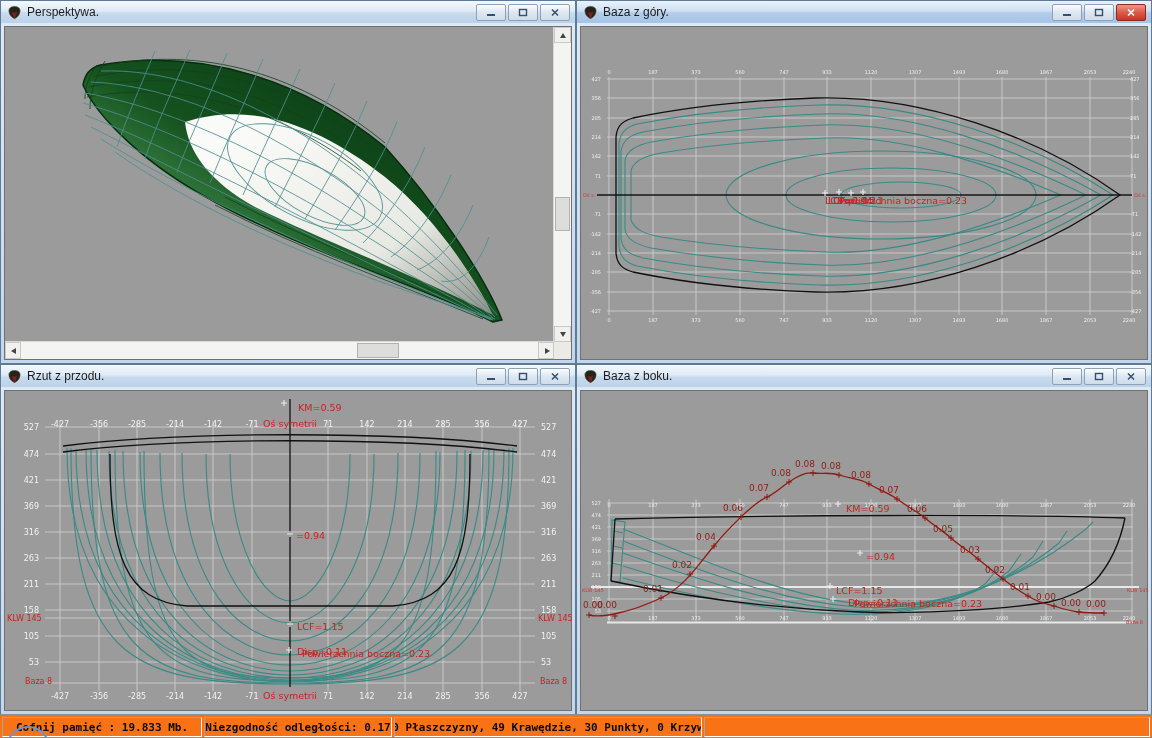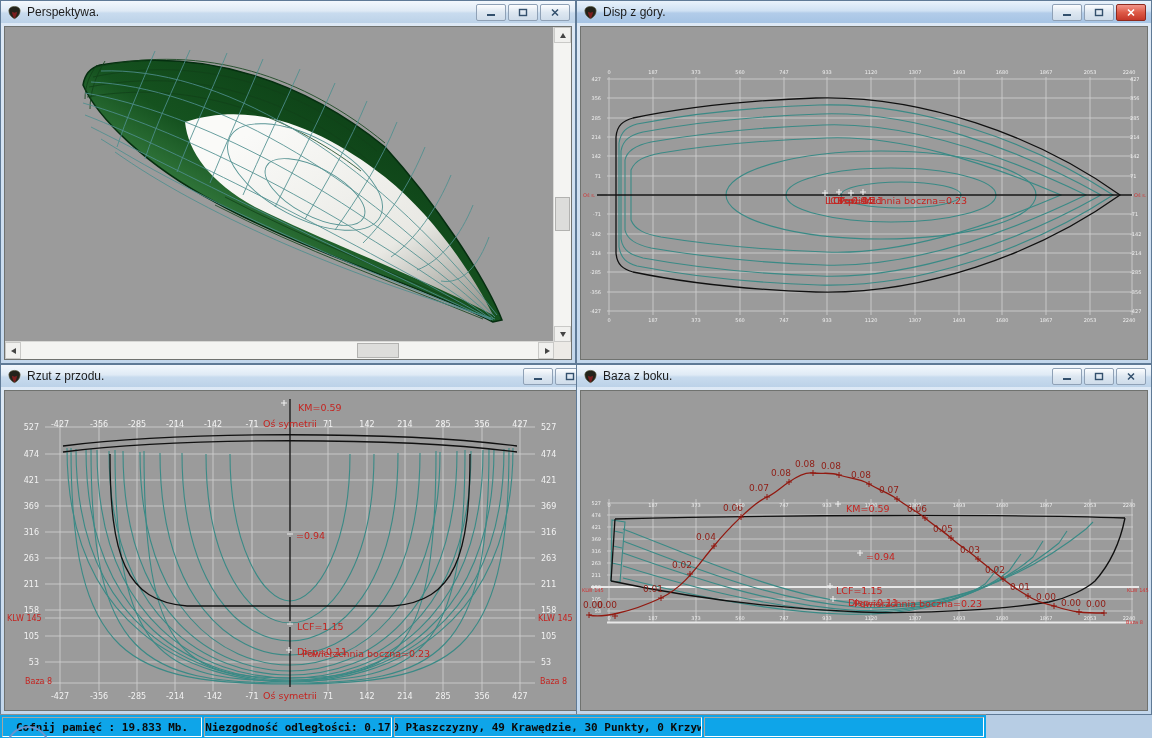--- a/index.html
+++ b/index.html
@@ -31,21 +31,21 @@
   .rc{font:9px "DejaVu Sans",sans-serif;fill:#8f1d15;}
   .am{text-anchor:middle;} .ae{text-anchor:end;}
   .grid{stroke:#cfcfcf;stroke-width:1;opacity:.85;fill:none;}
   .gridB{stroke:#e8e8e8;stroke-width:2;fill:none;}
   .teal{stroke:#3a8a86;stroke-width:1.1;fill:none;}
   .blk{stroke:#101010;stroke-width:1.3;fill:none;}
   .redcurve{stroke:#921910;stroke-width:1.3;fill:none;}
   .redmark{stroke:#921910;stroke-width:1;fill:none;}
   .whmark{stroke:#ededed;stroke-width:1.1;fill:none;}
   
-  .statusbar{position:absolute;left:0;top:714px;width:986px;height:24px;background:#0ea5e9;border-top:1px solid #8f8f8f;}
+  .statusbar{position:absolute;left:0;top:714px;width:1152px;height:24px;background:#f97316;border-top:1px solid #8f8f8f;}
   .scell{position:absolute;top:2px;height:18px;border:1px solid;border-color:#a6a6a2 #ffffff #ffffff #a6a6a2;
     font:bold 11px "DejaVu Sans Mono",monospace;color:#0a0a0a;display:flex;align-items:center;justify-content:center;
     white-space:nowrap;overflow:hidden;}
   .bluearc{position:absolute;left:6px;top:726px;width:40px;height:40px;border:2px solid #6a93cc;border-radius:50%;background:transparent;}
 </style>
 </head>
 <body>
 
 <div class="win" style="left:0;top:0;width:574px;height:362px;">
   <div class="titlebar">
@@ -149,21 +149,21 @@
     <div class="scorner"></div>
   </div>
 </div>
 
 <div class="win active" style="left:576px;top:0;width:574px;height:362px;">
   <div class="titlebar">
     <svg class="wicon" viewBox="0 0 16 16">
       <path d="M2,6 C2,3 5,1.5 8,1.5 C11,1.5 14,3 14,6 C14,10 11,13.5 8,14.5 C5,13.5 2,10 2,6 Z" fill="#23231a" stroke="#5a5a40" stroke-width="0.7"></path>
       <path d="M8,14.5 C6.4,12.5 5.4,9.5 5.4,7.2 L8,8.2 L10.6,7.2 C10.6,9.5 9.6,12.5 8,14.5 Z" fill="#7c1f1f"></path>
     </svg>
-    <span class="wtitle">Disp z góry.</span>
+    <span class="wtitle">Baza z góry.</span>
     <div class="wbtns">
       <div class="wbtn">
           <svg width="10" height="9">
             <rect x="1" y="6" width="8" height="2" fill="#33506d"></rect>
           </svg>
         </div>
       <div class="wbtn">
           <svg width="10" height="9">
             <rect x="1.5" y="1.5" width="7" height="6" fill="none" stroke="#33506d" stroke-width="1.4"></rect>
           </svg>
@@ -259,21 +259,21 @@
       <g>
         <text class="ann" x="244" y="177">LCB=0.94</text>
         <text class="ann" x="247" y="177">LCF=1.15</text>
         <text class="ann" x="252" y="177">Disp=0.11</text>
         <text class="ann" x="258" y="177">Powierzchnia boczna=0.23</text>
       </g>
     </svg>
   </div>
 </div>
 
-<div class="win" style="left:0;top:364px;width:574px;height:349px;padding-left:47px;">
+<div class="win" style="left:0;top:364px;width:574px;height:349px;">
   <div class="titlebar">
     <svg class="wicon" viewBox="0 0 16 16">
       <path d="M2,6 C2,3 5,1.5 8,1.5 C11,1.5 14,3 14,6 C14,10 11,13.5 8,14.5 C5,13.5 2,10 2,6 Z" fill="#23231a" stroke="#5a5a40" stroke-width="0.7"></path>
       <path d="M8,14.5 C6.4,12.5 5.4,9.5 5.4,7.2 L8,8.2 L10.6,7.2 C10.6,9.5 9.6,12.5 8,14.5 Z" fill="#7c1f1f"></path>
     </svg>
     <span class="wtitle">Rzut z przodu.</span>
     <div class="wbtns">
       <div class="wbtn">
           <svg width="10" height="9">
             <rect x="1" y="6" width="8" height="2" fill="#33506d"></rect>

